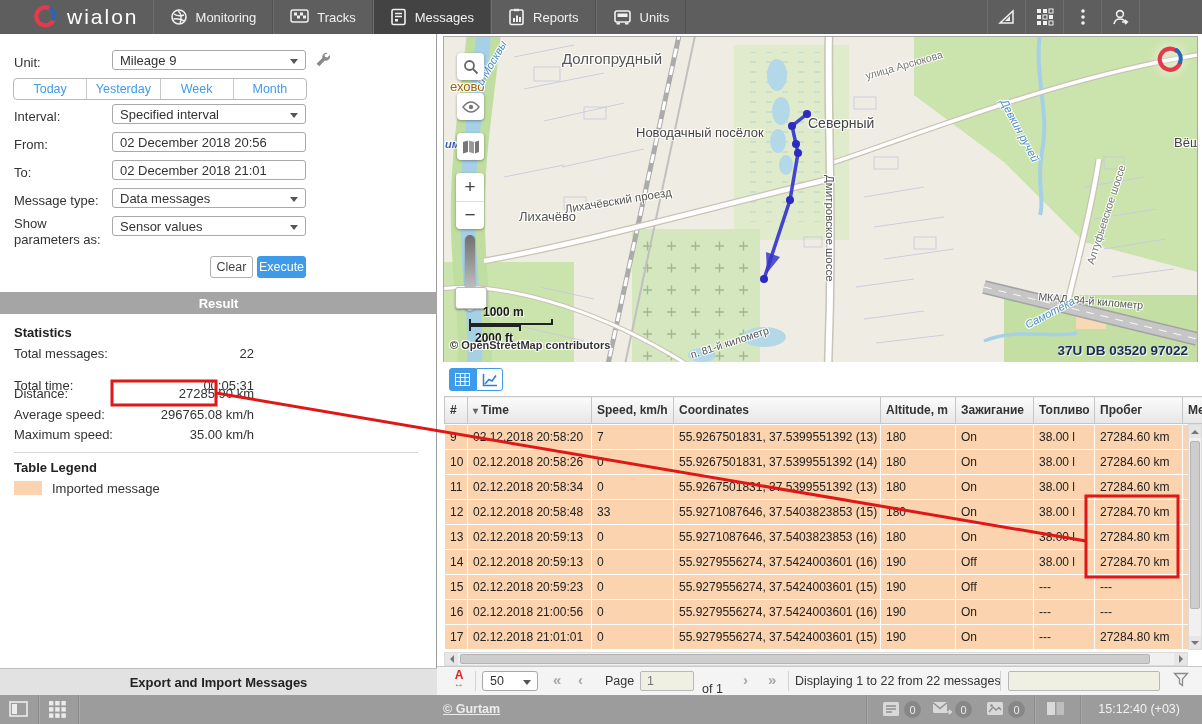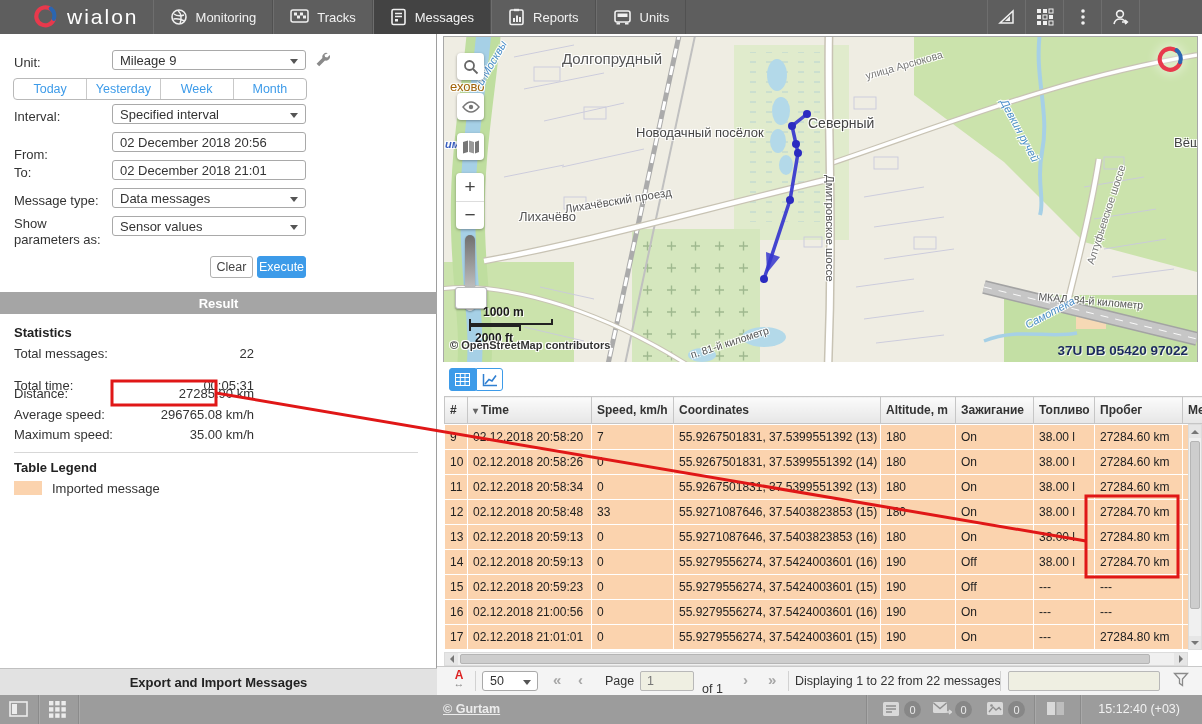--- a/index.html
+++ b/index.html
@@ -208,21 +208,21 @@
     <div class="qr">Week</div>
     <div class="qr">Month</div>
   </div>
 
   <span class="lbl" style="top:75px">Interval:</span>
   <div class="sel" style="top:70px">
     <span>Specified interval</span>
       <i class="caret"></i>
   </div>
 
-  <span class="lbl" style="top:113px">From:</span>
+  <span class="lbl" style="top:103px">From:</span>
   <input class="inp" style="top: 98px;" value="02 December 2018 20:56">
 
   <span class="lbl" style="top:131px">To:</span>
   <input class="inp" style="top: 126px;" value="02 December 2018 21:01">
 
   <span class="lbl" style="top:159px">Message type:</span>
   <div class="sel" style="top:154px">
     <span>Data messages</span>
       <i class="caret"></i>
   </div>
@@ -384,21 +384,21 @@
   <div id="zoom-slider-track"></div>
   <div id="zoom-slider-handle"></div>
 
   <div id="map-scale">
     <span style="margin-left:14px">1000 m</span>
     <div class="scale-line" id="scale-m-line"></div>
     <div class="scale-line" id="scale-ft-line" style="border-bottom:none;border-top:2px solid #222;margin-top:0"></div>
     <span style="margin-left:6px">2000 ft</span>
   </div>
   <div id="map-attrib">© OpenStreetMap contributors</div>
-  <div id="map-utm">37U DB 05420 97022</div>
+  <div id="map-utm">37U DB 03520 97022</div>
   <svg id="map-logo" viewBox="0 0 40 40">
     <path d="M28 7 A15 15 0 1 0 33 24" stroke="#e8394c" stroke-width="6" fill="none" stroke-linecap="round"></path>
     <path d="M28 6 A15 15 0 0 1 33 23" stroke="#2b66b1" stroke-width="6" fill="none" stroke-linecap="round"></path>
   </svg>
 </div>
 
 <div id="table-zone">
   <div class="toggle-btn" id="tg-grid">
     <svg width="15" height="13" viewBox="0 0 15 13">
       <rect x="0.5" y="0.5" width="14" height="12" fill="none" stroke="#fff" stroke-width="1"></rect>

